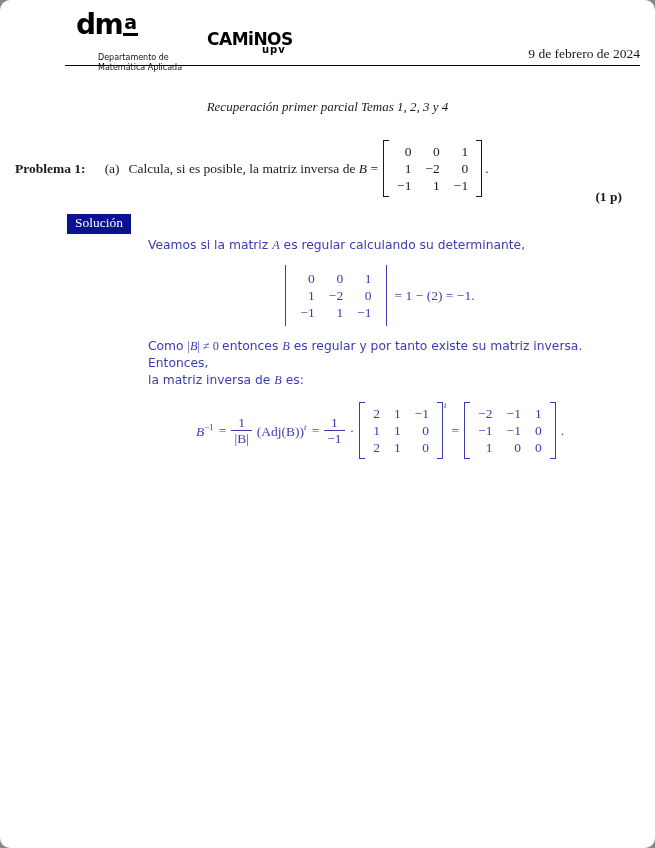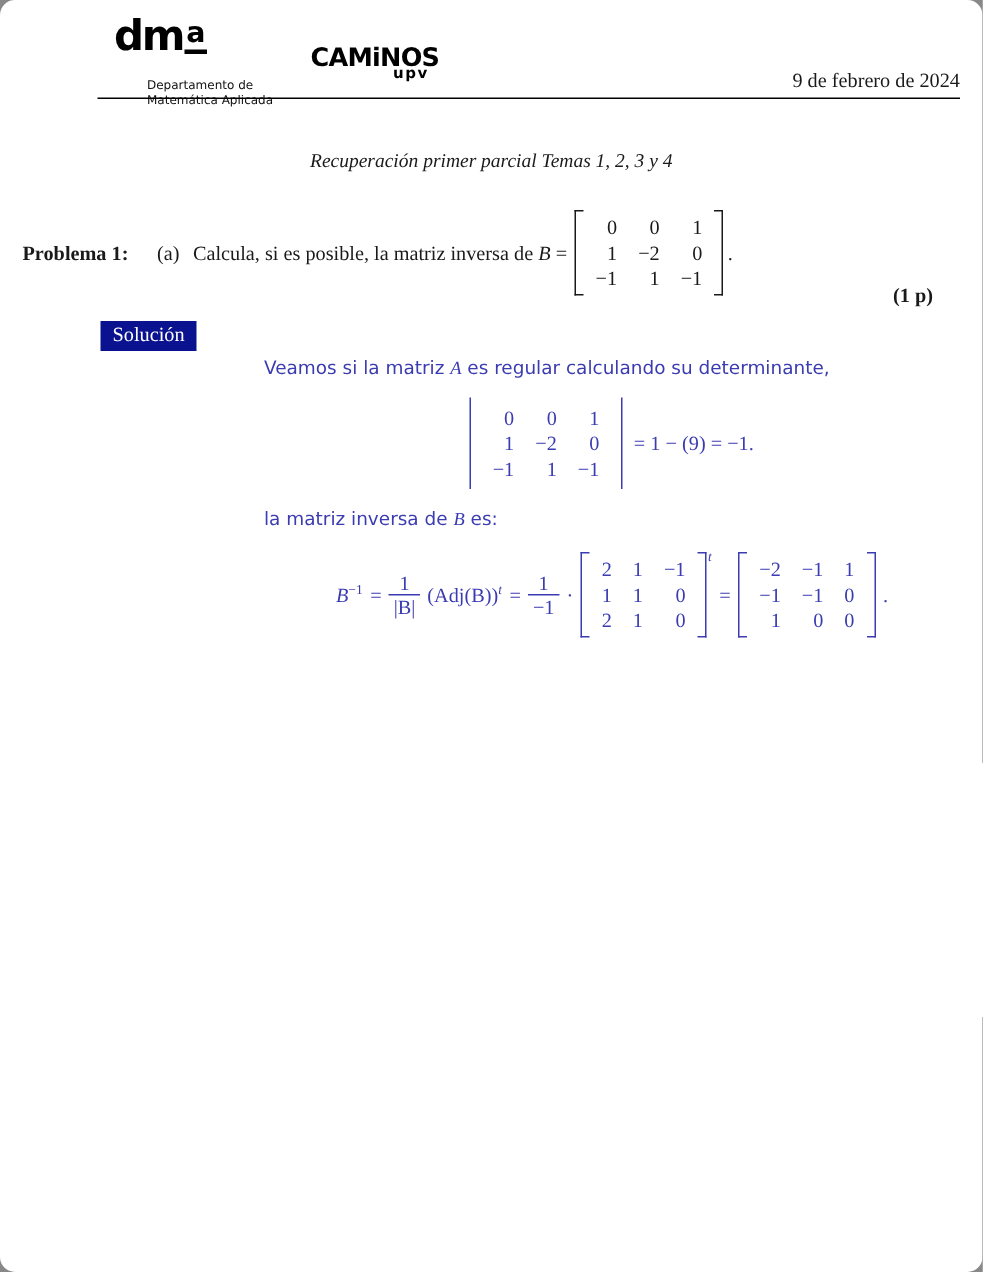--- a/index.html
+++ b/index.html
@@ -47,21 +47,21 @@
   .det{display:inline-flex;align-items:stretch;border-left:1.1px solid currentColor;border-right:1.1px solid currentColor;padding:2px 10px;}
   .mat-sup{font-size:9px;align-self:flex-start;margin-left:1px;margin-top:-2px;font-style:italic;}
   sup{font-size:9px;}
   
   .frac{display:inline-flex;flex-direction:column;align-items:center;line-height:15px;font-size:13.5px;}
   .fnum{padding:0 3px;}
   .fden{border-top:1.1px solid currentColor;padding:0 3px;}
   
   .sol-badge{position:absolute;left:67px;top:214px;background:var(--badge-navy);color:#fff;
     font-size:13.5px;padding:1px 8px 3px 8px;}
-  .sol-content{position:absolute;left:148px;top:237px;width:464px;color:var(--accent-blue);margin-left:28px;}
+  .sol-content{position:absolute;left:148px;top:237px;width:464px;color:var(--accent-blue);}
   .sol-para{font-family:"DejaVu Sans",sans-serif;font-size:12.3px;line-height:17px;}
   .seg-mi{font-family:"Liberation Serif",serif;font-style:italic;}
   .seg-rm{font-family:"Liberation Serif",serif;}
   .det-row{display:flex;justify-content:center;align-items:center;gap:8px;margin:11px 0 12px 0;
     font-family:"Liberation Serif",serif;font-size:13.5px;}
   .formula-row{display:flex;justify-content:center;align-items:center;gap:5px;margin-top:13px;
     font-family:"Liberation Serif",serif;font-size:13.5px;}
   .vit{font-style:italic;}
 </style>
 </head>
@@ -128,23 +128,24 @@
             <span>0</span>
             <span>1</span>
             <span>1</span>
             <span>−2</span>
             <span>0</span>
             <span>−1</span>
             <span>1</span>
             <span>−1</span>
           </span>
       </span>
-      <span>= 1 − (9) = −1.</span>
+      <span>= 1 − (2) = −1.</span>
     </div>
 
+    <div class="sol-para"><span>Como </span><span class="seg-rm">|</span><span class="seg-mi">B</span><span class="seg-rm">| ≠ 0 </span><span>entonces </span><span class="seg-mi">B</span><span> es regular y por tanto existe su matriz inversa. Entonces,</span></div>
     <div class="sol-para"><span>la matriz inversa de </span><span class="seg-mi">B</span><span> es:</span></div>
 
     <div class="formula-row">
       <span><span class="vit">B</span><sup>−1</sup></span>
       <span>=</span>
       <span class="frac">
         <span class="fnum">1</span>
         <span class="fden">|B|</span>
       </span>
       <span><span>(Adj(B))</span><sup class="vit">t</sup></span>

